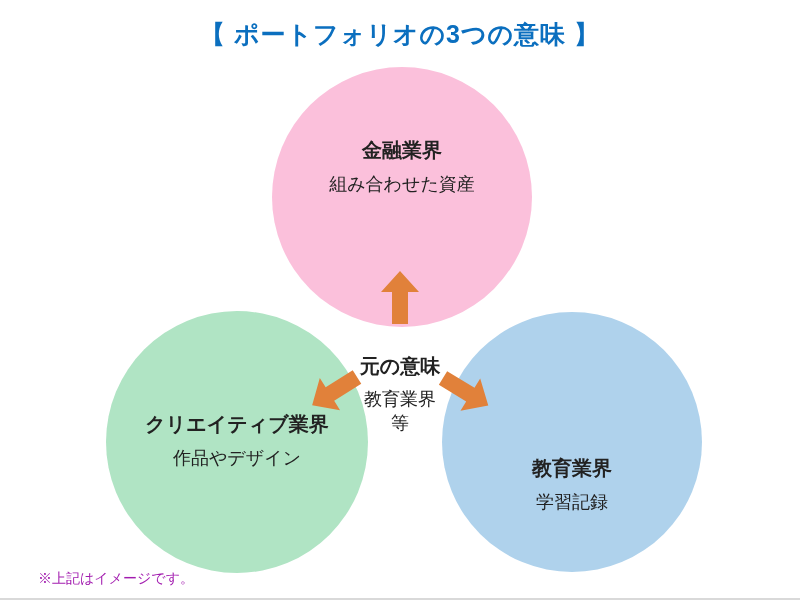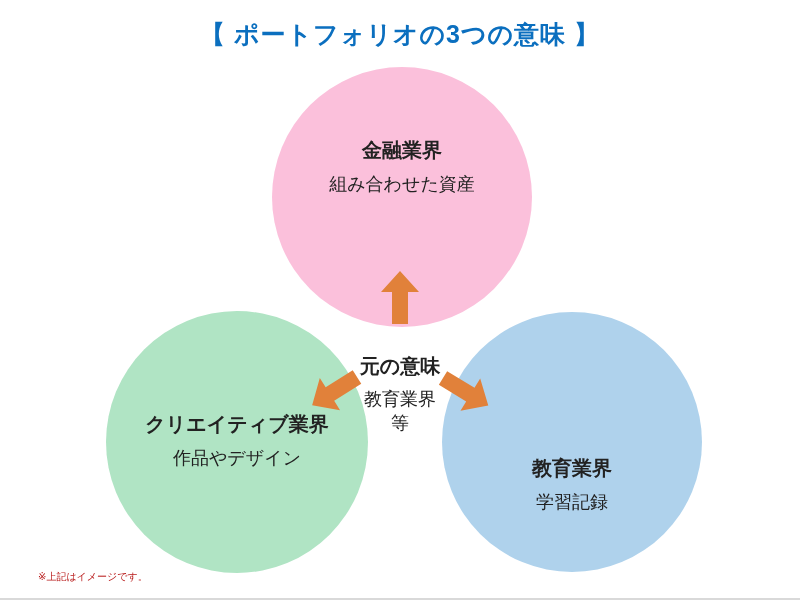--- a/index.html
+++ b/index.html
@@ -56,24 +56,25 @@
   .label-finance   { left: 272px; top: 138px; width: 260px; }
   .label-creative  { left:  96px; top: 412px; width: 282px; }
   .label-education { left: 442px; top: 412px; width: 260px; margin-top: 44px; }
   .label-center    { left: 320px; top: 322px; width: 160px; margin-top: 32px; }
   .label-center .heading { margin-bottom: 9px; }
   .label-center .line { line-height: 24px; }
   .footnote {
     position: absolute;
     left: 38px;
     top: 570px;
-    font-size: 10px;
-    color: #b91c1c;
+    font-size: 14px;
+    color: #a21caf;
     z-index: 3;
     white-space: nowrap;
+    font-family: Liberation Serif, serif;
   }
 </style>
 </head>
 <body>
 
 <div class="stage">
 
   <div class="page-title">【 ポートフォリオの3つの意味 】</div>
 
   <svg class="diagram-layer" viewBox="0 0 800 600" aria-hidden="true">

